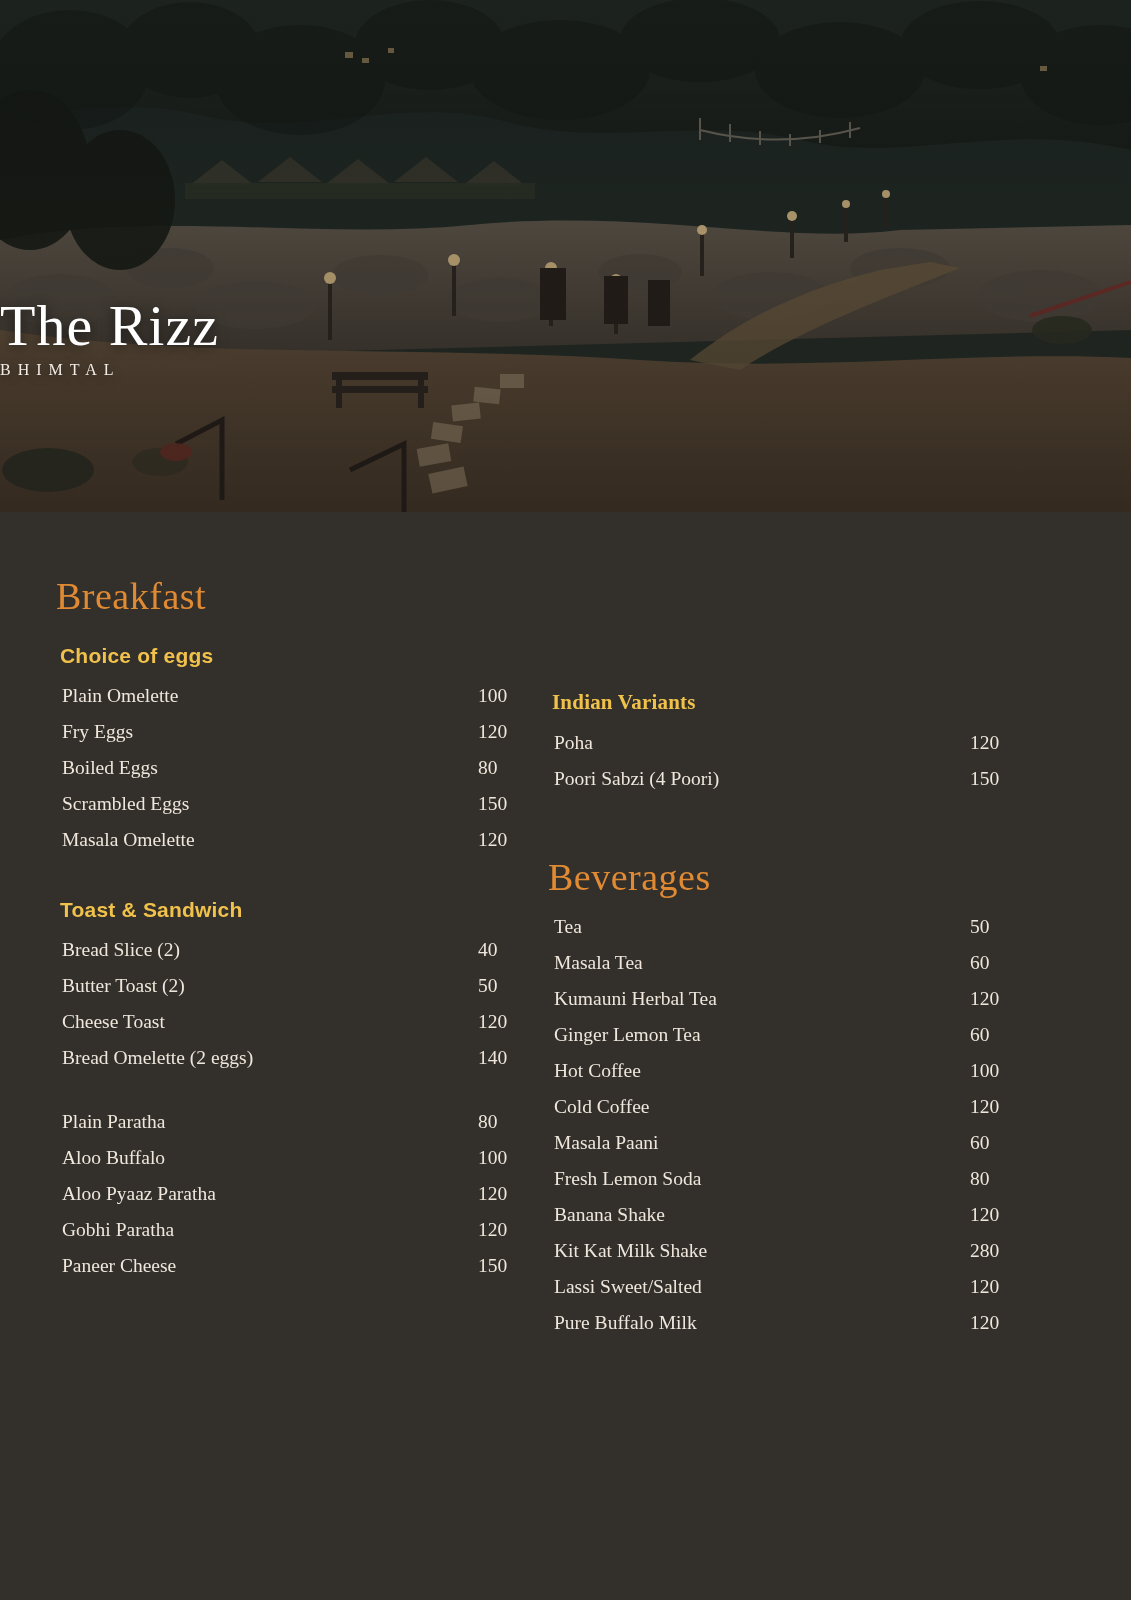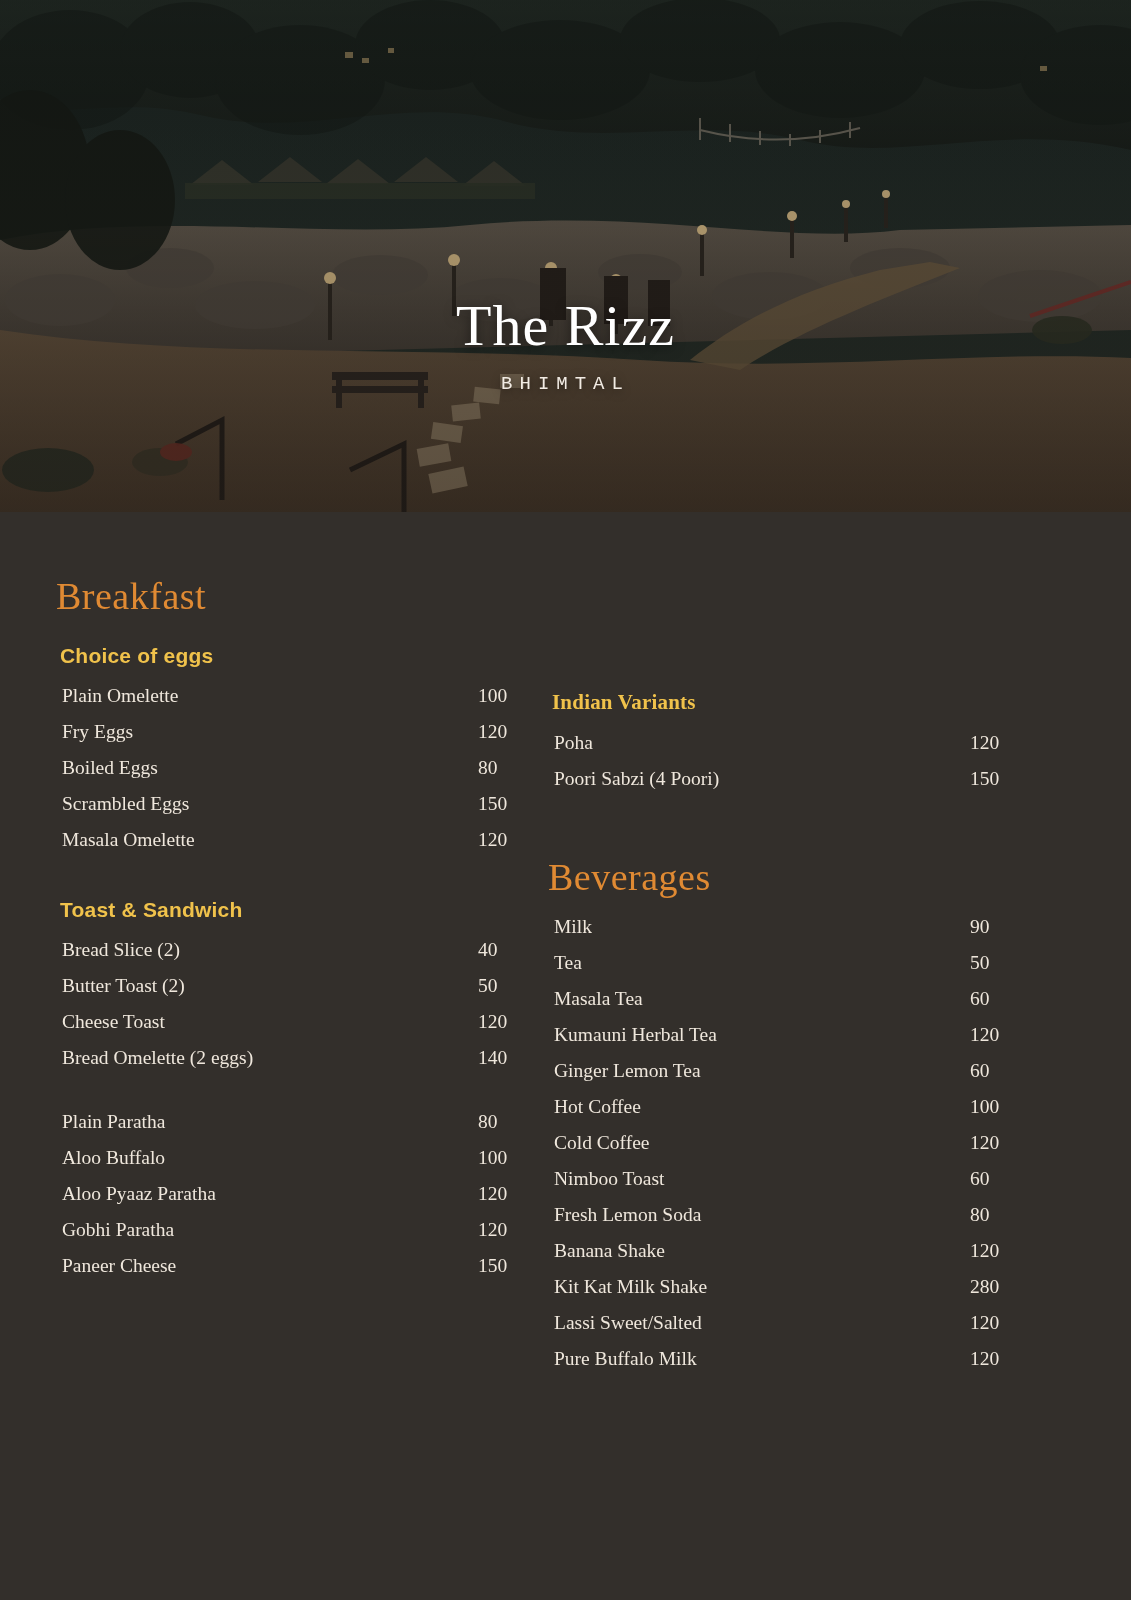--- a/index.html
+++ b/index.html
@@ -36,34 +36,34 @@
   }
   .hero-overlay {
     position: absolute;
     inset: 0;
     background: linear-gradient(to bottom, rgba(20,18,16,0.45), rgba(25,20,16,0.35) 45%, rgba(30,24,19,0.50));
   }
   .hero-title-wrap {
     position: absolute;
     left: 0; right: 0;
     top: 296px;
-    text-align: center;
+    text-align: left;
   }
   .hero-title {
     font-family: "Liberation Serif", serif;
     font-size: 58px;
     letter-spacing: 1px;
     color: #ffffff;
     line-height: 1.05;
     text-shadow: 0 2px 12px rgba(0,0,0,0.55);
   }
   .hero-sub {
-    margin-top: 16px;
-    font-family: Liberation Mono, monospace;
-    font-size: 19px;
+    margin-top: 4px;
+    font-family: Liberation Serif, serif;
+    font-size: 16px;
     letter-spacing: 7px;
     color: #f2ece4;
     text-shadow: 0 2px 10px rgba(0,0,0,0.55);
   }
 
   
   .menu {
     position: relative;
     padding: 62px 75px 0 56px;
   }
@@ -398,25 +398,20 @@
 
         <div class="gap-lg"></div>
 
         <div class="section-title">Beverages</div>
 
         <div class="gap-sm"></div>
 
         <div class="group">
           <ul class="items">
             <li class="item">
-              <span class="item-name">Milk</span>
-              <span class="item-spacer"></span>
-              <span class="item-price">90</span>
-            </li>
-            <li class="item">
               <span class="item-name">Tea</span>
               <span class="item-spacer"></span>
               <span class="item-price">50</span>
             </li>
             <li class="item">
               <span class="item-name">Masala Tea</span>
               <span class="item-spacer"></span>
               <span class="item-price">60</span>
             </li>
             <li class="item">
@@ -433,21 +428,21 @@
               <span class="item-name">Hot Coffee</span>
               <span class="item-spacer"></span>
               <span class="item-price">100</span>
             </li>
             <li class="item">
               <span class="item-name">Cold Coffee</span>
               <span class="item-spacer"></span>
               <span class="item-price">120</span>
             </li>
             <li class="item">
-              <span class="item-name">Nimboo Toast</span>
+              <span class="item-name">Masala Paani</span>
               <span class="item-spacer"></span>
               <span class="item-price">60</span>
             </li>
             <li class="item">
               <span class="item-name">Fresh Lemon Soda</span>
               <span class="item-spacer"></span>
               <span class="item-price">80</span>
             </li>
             <li class="item">
               <span class="item-name">Banana Shake</span>

